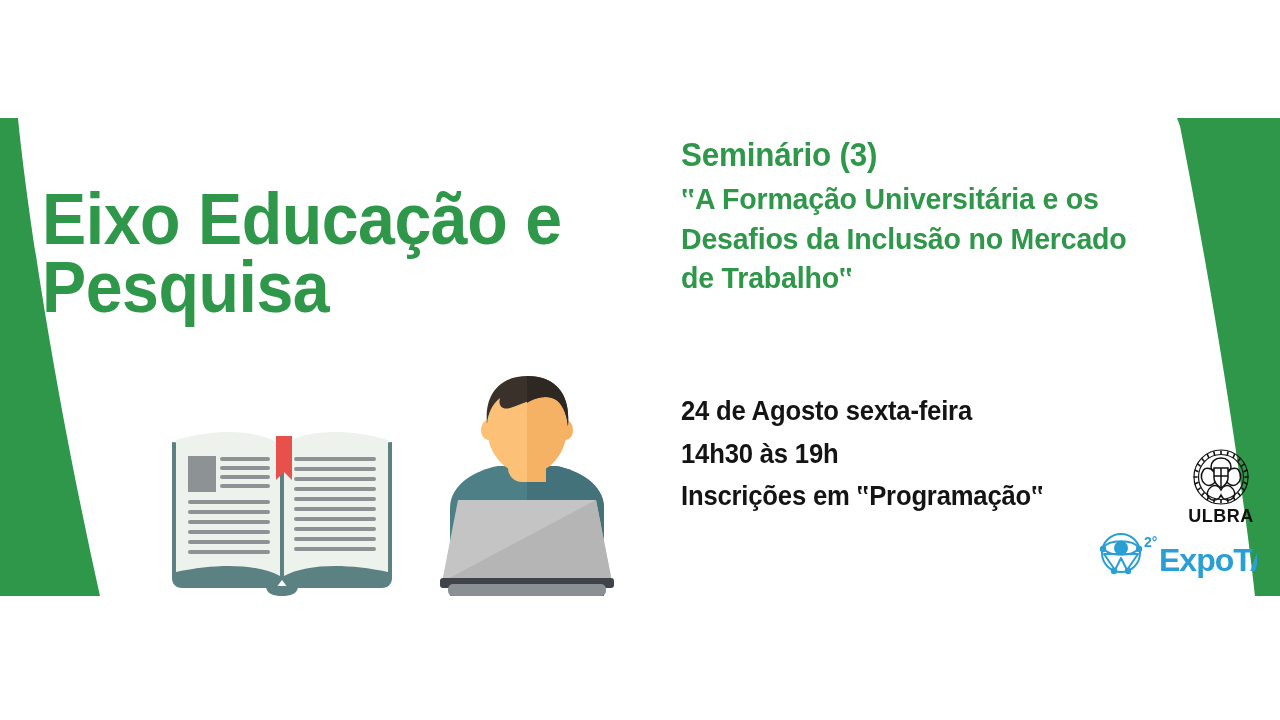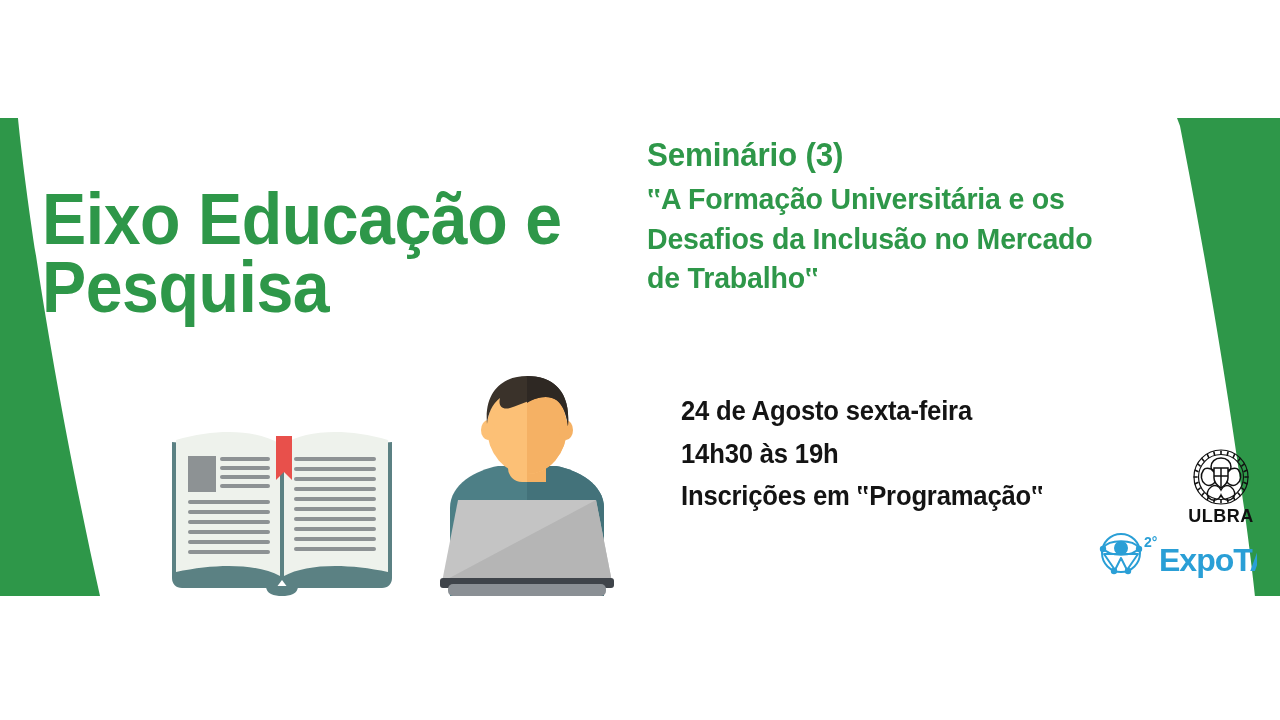--- a/index.html
+++ b/index.html
@@ -41,21 +41,21 @@
     white-space: pre-line;
   }
 
   
   #book-illustration   { position: absolute; left: 158px; top: 418px; width: 248px; height: 178px; }
   #person-illustration { position: absolute; left: 432px; top: 372px; width: 190px; height: 224px; }
 
   
   #seminar-block {
     position: absolute;
-    left: 647px;
+    left: 681px;
     top: 136px;
     width: 500px;
     color: #2e9749;
   }
   #seminar-label {
     font-size: 33px;
     font-weight: 700;
     line-height: 1.18;
     letter-spacing: -0.2px;
     transform: scaleX(0.95);

